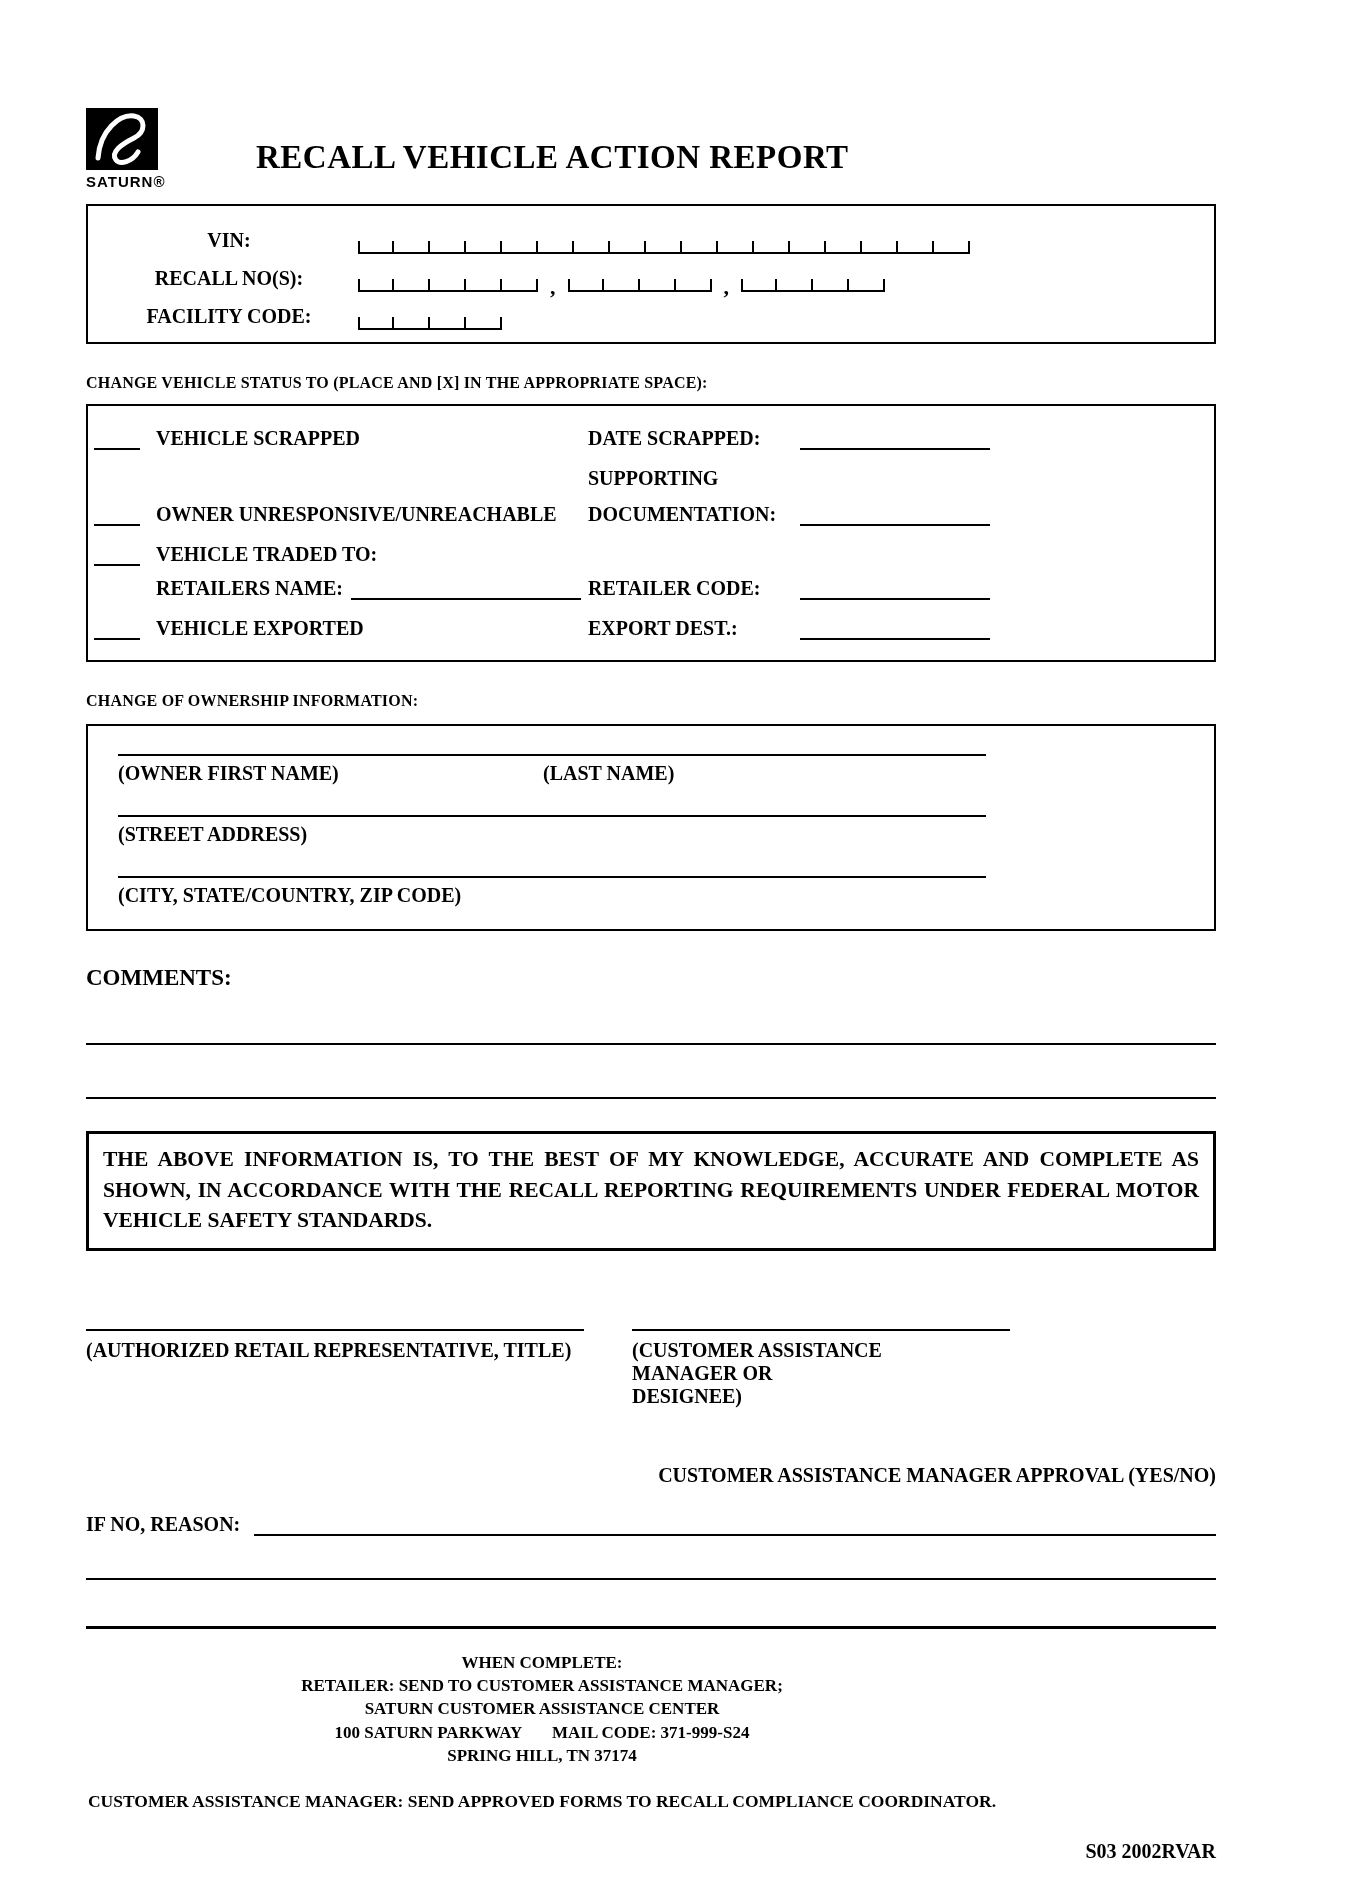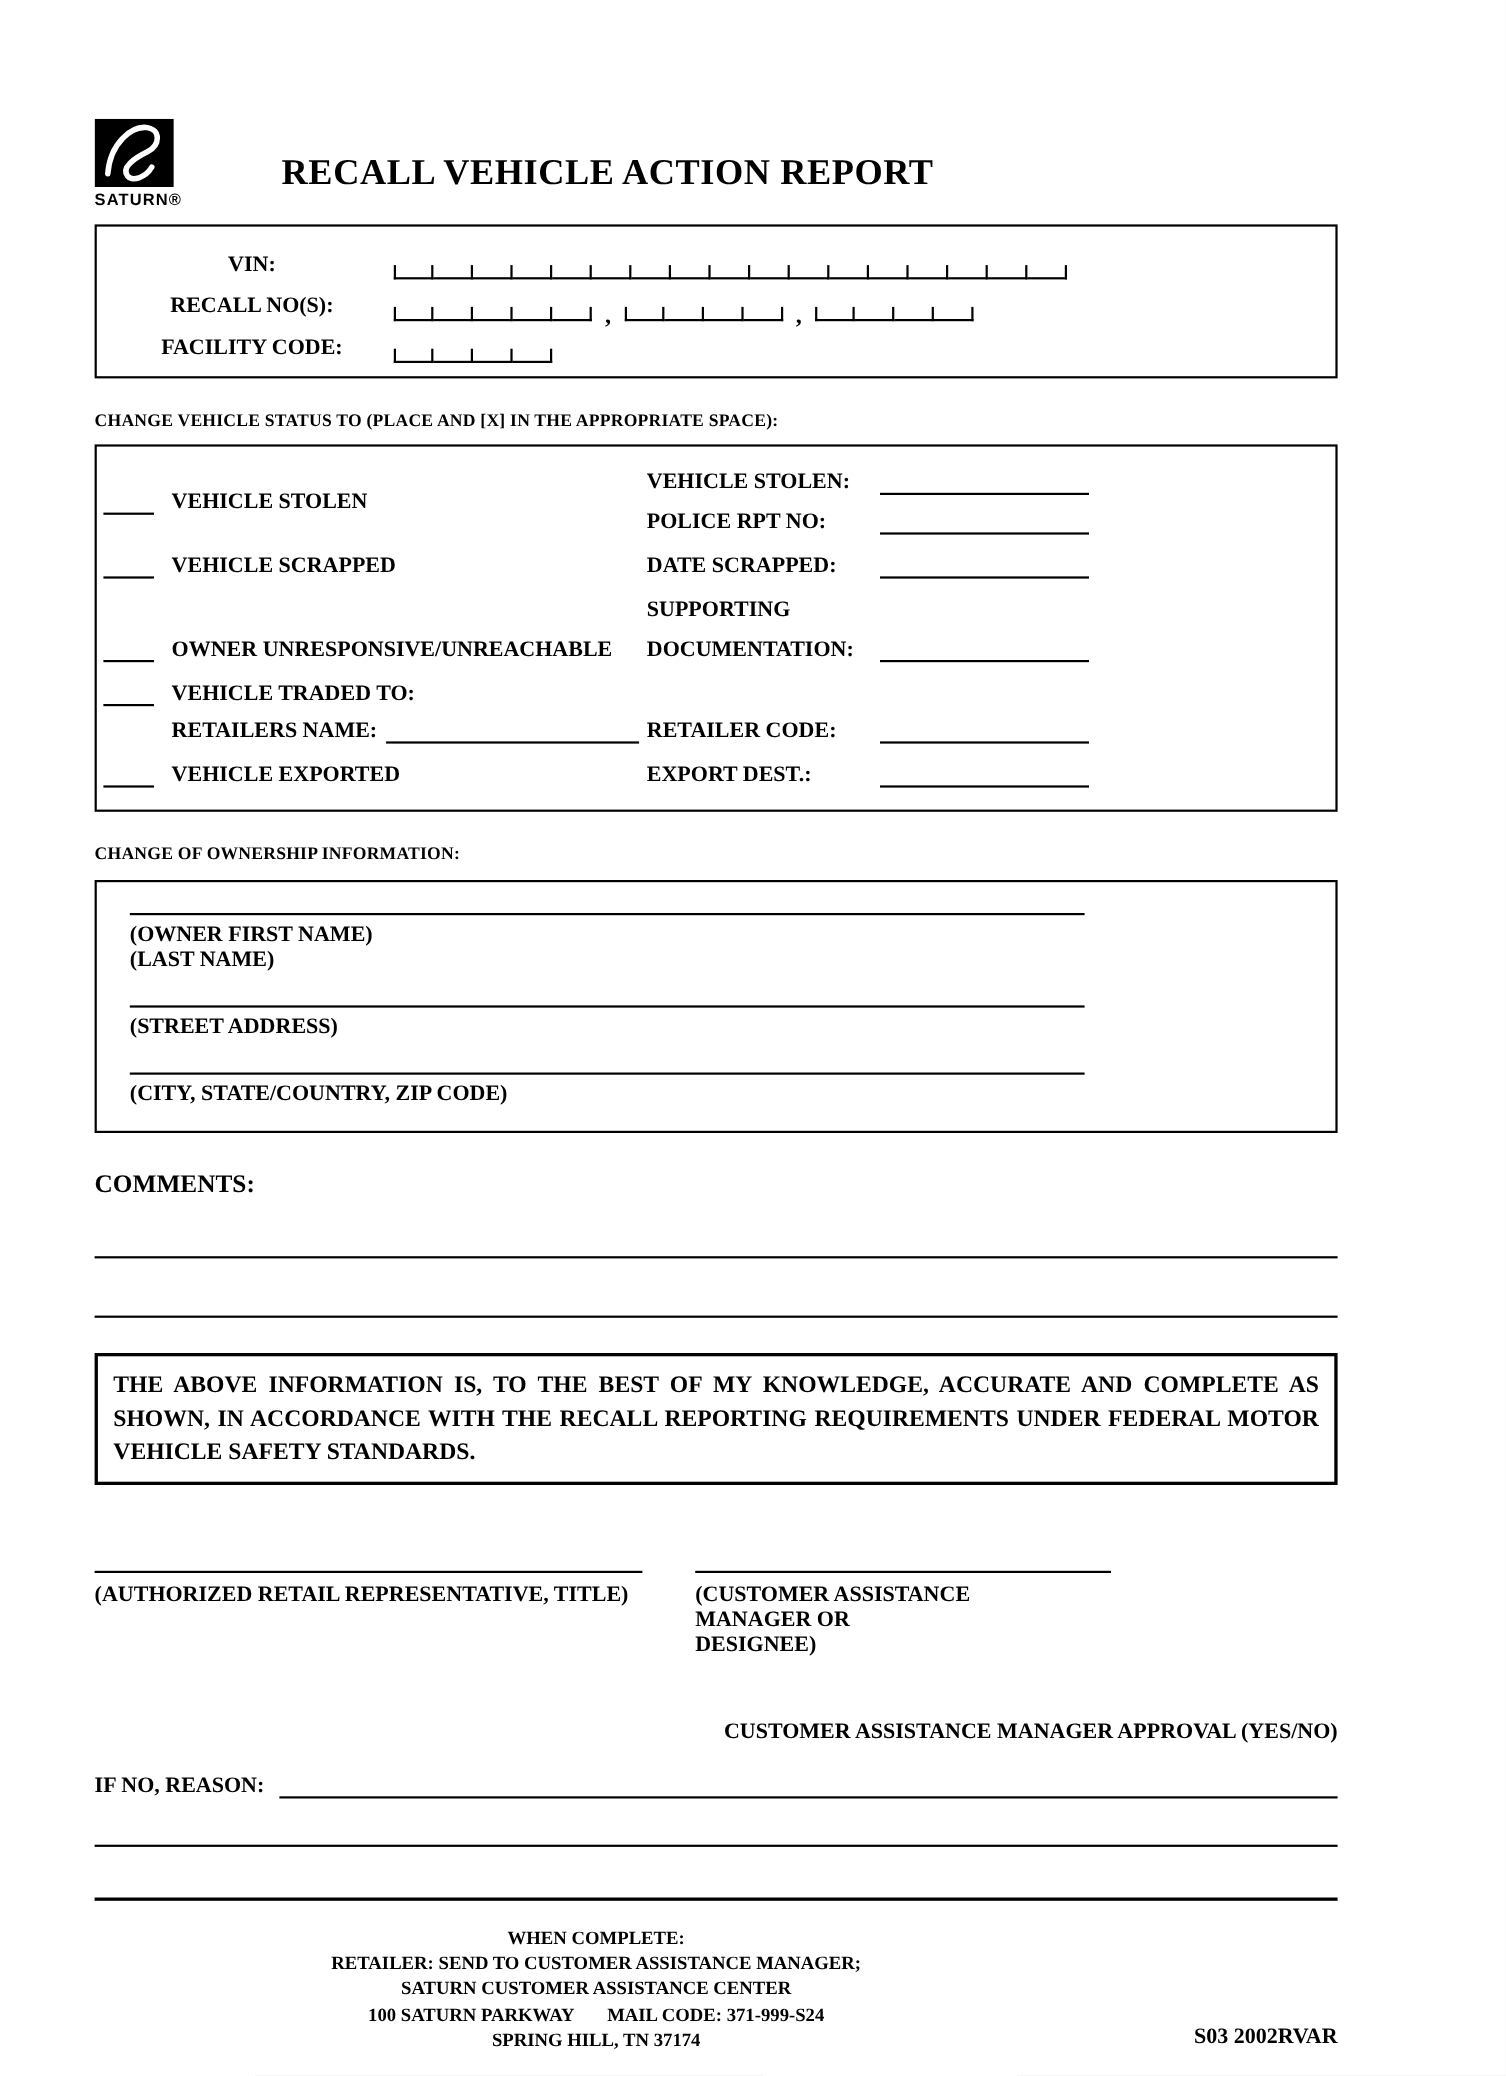--- a/index.html
+++ b/index.html
@@ -47,21 +47,21 @@
   .row-center { align-items:center; }
   .row-bottom { align-items:flex-end; }
   .sub-line { display:flex; align-items:flex-end; margin-top:10px; margin-left:62px; }
   .retailers-blank { width:230px; height:14px; border-bottom:2px solid #000; margin-left:8px; }
 
   
   .own-box { border:2px solid #000; margin-top:14px; padding:28px 20px 16px 30px; }
   .own-row { margin-bottom:30px; }
   .own-row:last-child { margin-bottom:6px; }
   .own-line { width:868px; height:0; border-bottom:2px solid #000; }
-  .own-labels { display:flex; margin-top:6px; font-size:20px;flex-direction:column; }
+  .own-labels { display:flex; margin-top:6px; font-size:20px; }
   .own-label-1 { width:425px; }
 
   
   .comments-heading { font-size:23px; margin-top:34px; }
   .rule-line { width:100%; border-bottom:2px solid #000; }
   .cmt1 { margin-top:52px; }
   .cmt2 { margin-top:52px; }
 
   
   .cert-box { border:3px solid #000; margin-top:32px; padding:10px 14px 12px 14px; }
@@ -159,32 +159,20 @@
             <span class="cell"></span>
             <span class="cell"></span>
           </span>
       </div>
     </div>
 
     <div class="section-heading">CHANGE VEHICLE STATUS TO (PLACE AND [X] IN THE APPROPRIATE SPACE):</div>
 
     <div class="status-box">
 
-      <div class="s-row row-center">
-        <div class="s-left">
-          <span class="checkline"></span>
-          <span class="s-label">VEHICLE STOLEN</span>
-        </div>
-        <div class="grid2">
-          <span class="s-label">VEHICLE STOLEN:</span>
-          <span class="blankcell"></span>
-          <span class="s-label">POLICE RPT NO:</span>
-          <span class="blankcell"></span>
-        </div>
-      </div>
 
       <div class="s-row row-bottom">
         <div class="s-left">
           <span class="checkline"></span>
           <span class="s-label">VEHICLE SCRAPPED</span>
         </div>
         <div class="grid2">
           <span class="s-label">DATE SCRAPPED:</span>
           <span class="blankcell"></span>
         </div>

